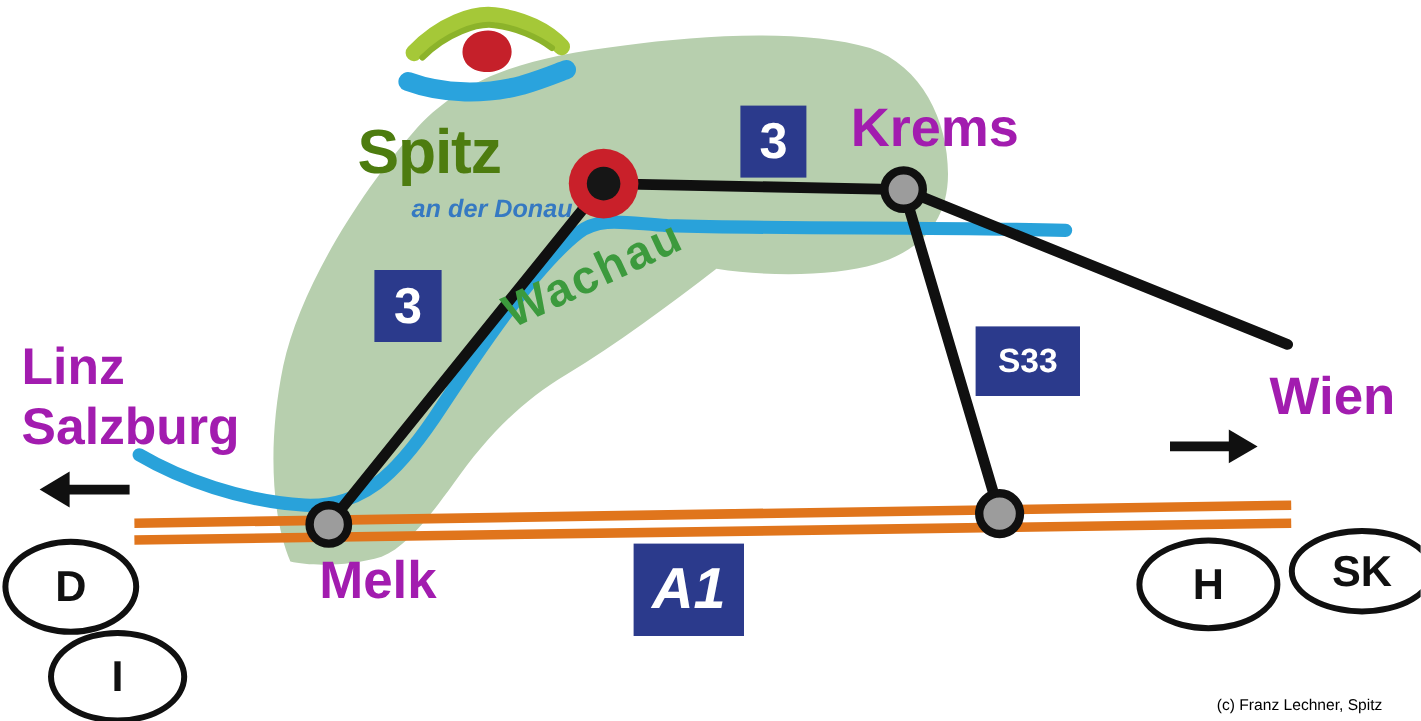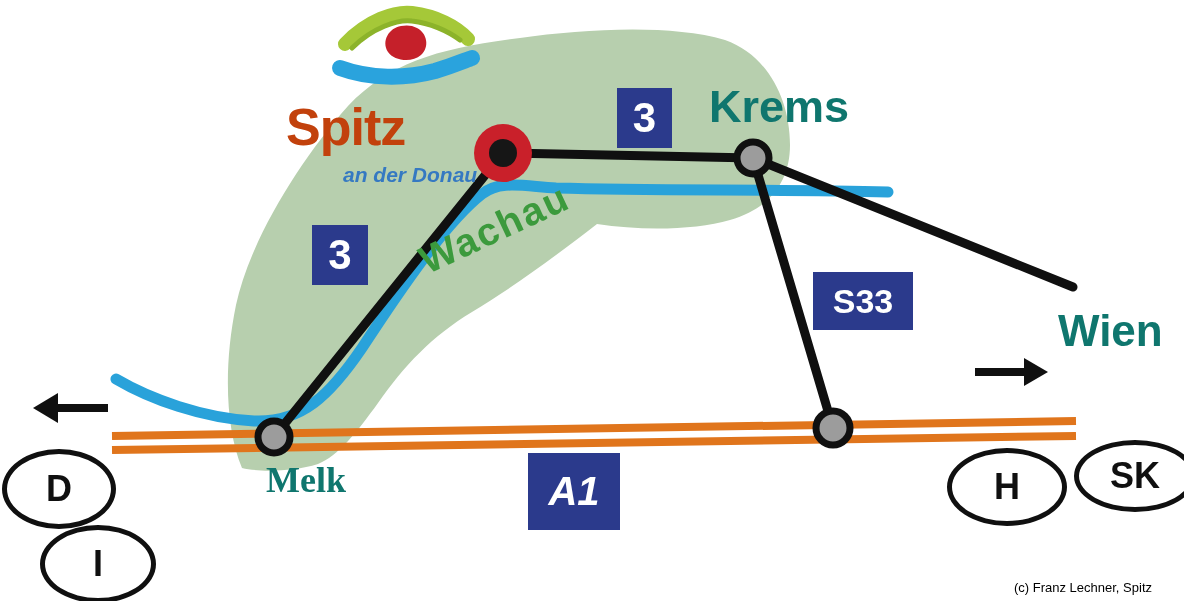--- a/index.html
+++ b/index.html
@@ -2,43 +2,43 @@
 <html><head>
 <meta charset="utf-8">
 <style>
   html,body{margin:0;padding:0;background:#ffffff;}
   .stage{
     position:relative;width:1184px;height:601px;background:#ffffff;
     overflow:hidden;font-family:"Liberation Sans",sans-serif;
   }
   .stage svg{position:absolute;left:0;top:0;}
   .lbl{
-    position:absolute;font-weight:bold;color:#0f766e;white-space:nowrap;
+    position:absolute;font-weight:bold;color:#a21caf;white-space:nowrap;
     font-family:"Liberation Sans",sans-serif;line-height:1;
   }
   .lbl-krems{left:709px;top:84px;font-size:45px;}
-  .lbl-melk{left:266px;top:462px;font-size:36px;font-family:Liberation Serif, serif;}
+  .lbl-melk{left:266px;top:462px;font-size:44px;}
   .lbl-stpoelten{left:735px;top:459px;font-size:44px;}
   .lbl-wien{left:1030px;top:309px;font-size:44px;margin-left:28px;}
   .lbl-west{left:18px;top:281px;font-size:43px;line-height:1.17;}
-  .logo-title{left:286px;top:101px;font-size:52px;color:#c2410c;letter-spacing:-1px;}
+  .logo-title{left:298px;top:101px;font-size:52px;color:#4d7c0f;letter-spacing:-1px;}
   .logo-sub{left:343px;top:164px;font-size:21px;color:#3579c2;font-style:italic;}
   .lbl-region{
     left:430px;top:241px;font-size:39px;color:#3c9a3d;letter-spacing:2px;
     transform:rotate(-25deg);transform-origin:left bottom;
   }
   .sign{
     position:absolute;background:#2b3a8c;color:#ffffff;font-weight:bold;
     display:flex;align-items:center;justify-content:center;
     font-family:"Liberation Sans",sans-serif;
   }
   .sign-b3u{left:617px;top:88px;width:55px;height:60px;font-size:42px;}
   .sign-b3l{left:312px;top:225px;width:56px;height:60px;font-size:42px;}
-  .sign-s33{left:813px;top:272px;width:100px;height:58px;font-size:34px;}
-  .sign-a1{left:528px;top:453px;width:92px;height:77px;font-size:40px;font-style:italic;}
+  .sign-s33{left:813px;top:272px;width:87px;height:58px;font-size:28px;}
+  .sign-a1{left:528px;top:453px;width:92px;height:77px;font-size:48px;font-style:italic;}
   .badge{
     position:absolute;border:5px solid #101010;border-radius:50%;background:#ffffff;
     display:flex;align-items:center;justify-content:center;color:#101010;
     font-weight:bold;font-size:36px;font-family:"Liberation Sans",sans-serif;
   }
   .badge-d{left:2px;top:449px;width:104px;height:70px;}
   .badge-ch{left:117px;top:466px;width:112px;height:60px;}
   .badge-i{left:40px;top:525px;width:106px;height:68px;}
   .badge-h{left:947px;top:448px;width:110px;height:68px;}
   .badge-sk{left:1074px;top:440px;width:112px;height:62px;}
@@ -111,20 +111,24 @@
   </svg>
 
   <div class="lbl logo-title">Spitz</div>
   <div class="lbl logo-sub">an der Donau</div>
 
   <div class="lbl lbl-region">Wachau</div>
 
   <div class="lbl lbl-krems">Krems</div>
   <div class="lbl lbl-melk">Melk</div>
   <div class="lbl lbl-wien">Wien</div>
+  <div class="lbl lbl-west">
+    <div>Linz</div>
+    <div>Salzburg</div>
+  </div>
 
   <div class="sign sign-b3u">3</div>
   <div class="sign sign-b3l">3</div>
   <div class="sign sign-s33">S33</div>
   <div class="sign sign-a1">A1</div>
 
   <div class="badge badge-d">D</div>
   <div class="badge badge-i">I</div>
   <div class="badge badge-h">H</div>
   <div class="badge badge-sk">SK</div>

